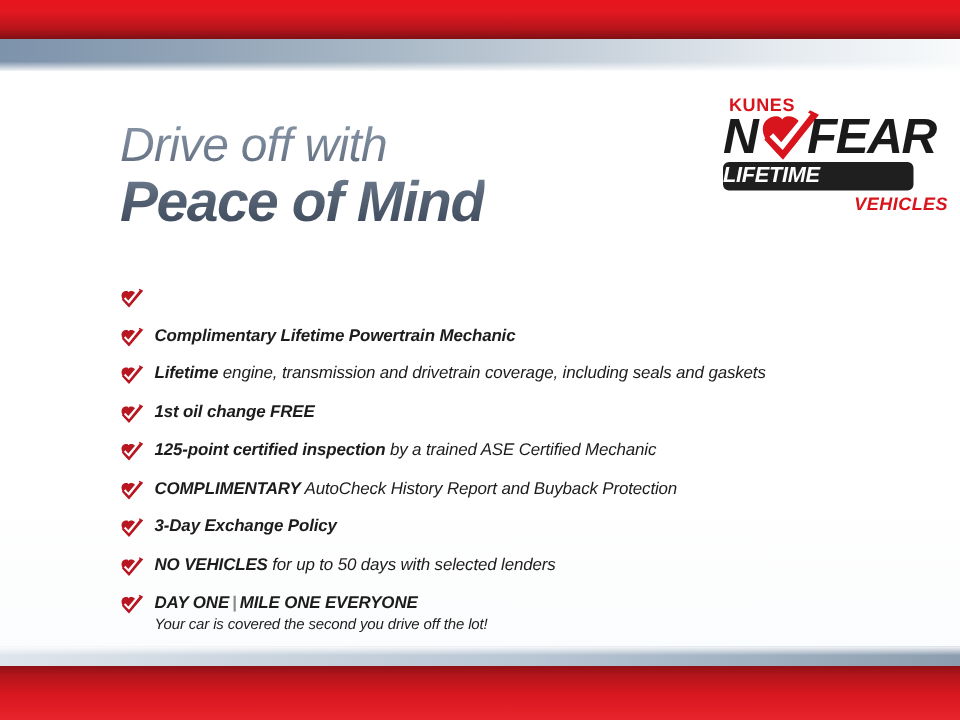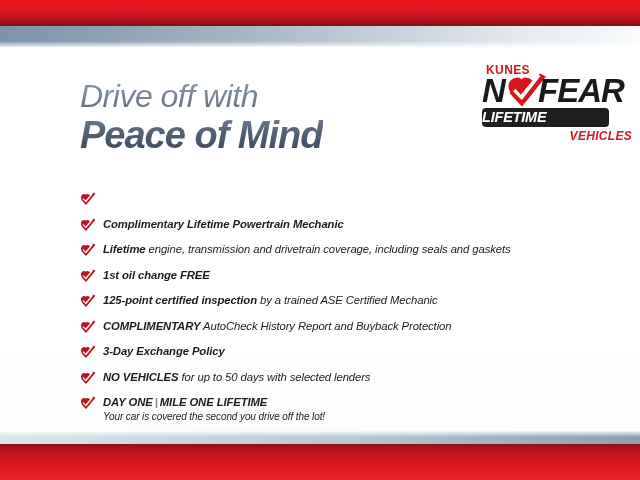--- a/index.html
+++ b/index.html
@@ -328,21 +328,21 @@
       </div>
 
       <div class="item">
         <span class="check">
           <svg viewBox="0 0 34 30" width="17" height="15" aria-hidden="true">
             <path d="M10.5 4 C6.8 4 4 6.7 4 10.4 C4 16.2 10.3 21 13.6 24.7 C16.9 21 23.2 16.2 23.2 10.4 C23.2 6.7 20.3 4 16.7 4 C15.3 4 14.2 4.7 13.6 5.6 C13 4.7 11.9 4 10.5 4 Z" fill="#b81620"></path>
             <path d="M7.5 12.8 L12.9 19 L28 1 L33 3.6 L14 26 L4.5 15.6 Z" fill="#b81620"></path>
             <path d="M9.2 12.3 L13.1 16.8 L26 1.8 L28.3 3 L14 21 L7.2 14.2 Z" fill="#ffffff"></path>
           </svg>
         </span>
-        <span class="item-text"><b>DAY ONE</b><span class="sep">|</span><b>MILE ONE LIFETIME</b><span class="sub">Your car is covered the second you drive off the lot!</span></span>
+        <span class="item-text"><b>DAY ONE</b><span class="sep">|</span><b>MILE ONE EVERYONE</b><span class="sub">Your car is covered the second you drive off the lot!</span></span>
       </div>
 
     </div>
   </div>
 
   <div class="bot-silver"></div>
   <div class="bot-red"></div>
 
 </div>
 

